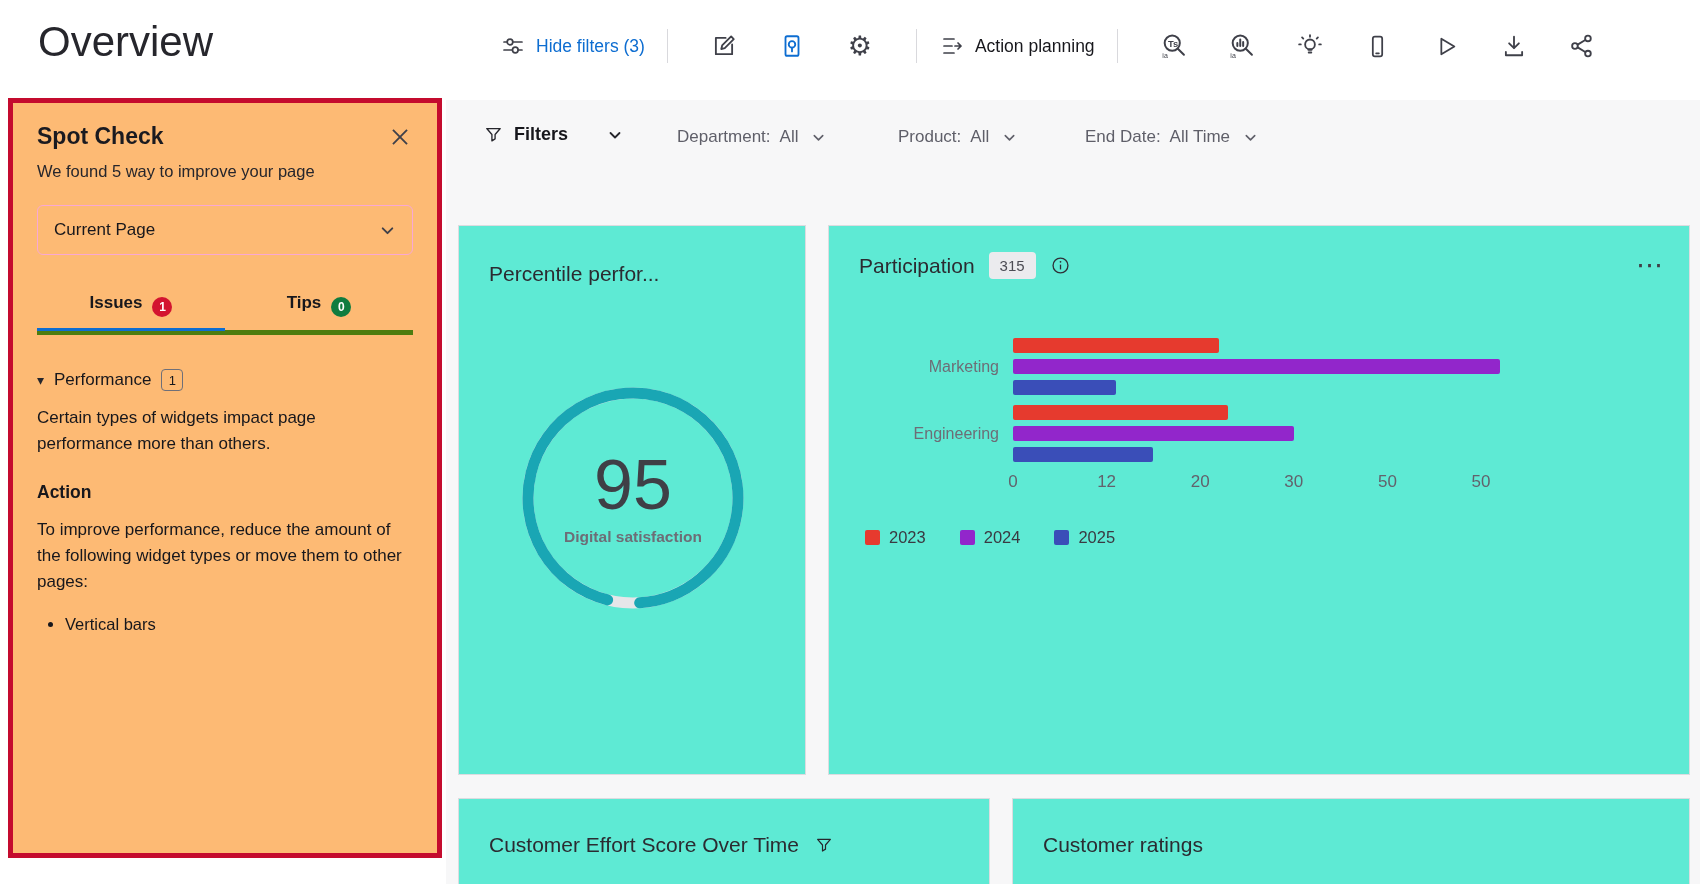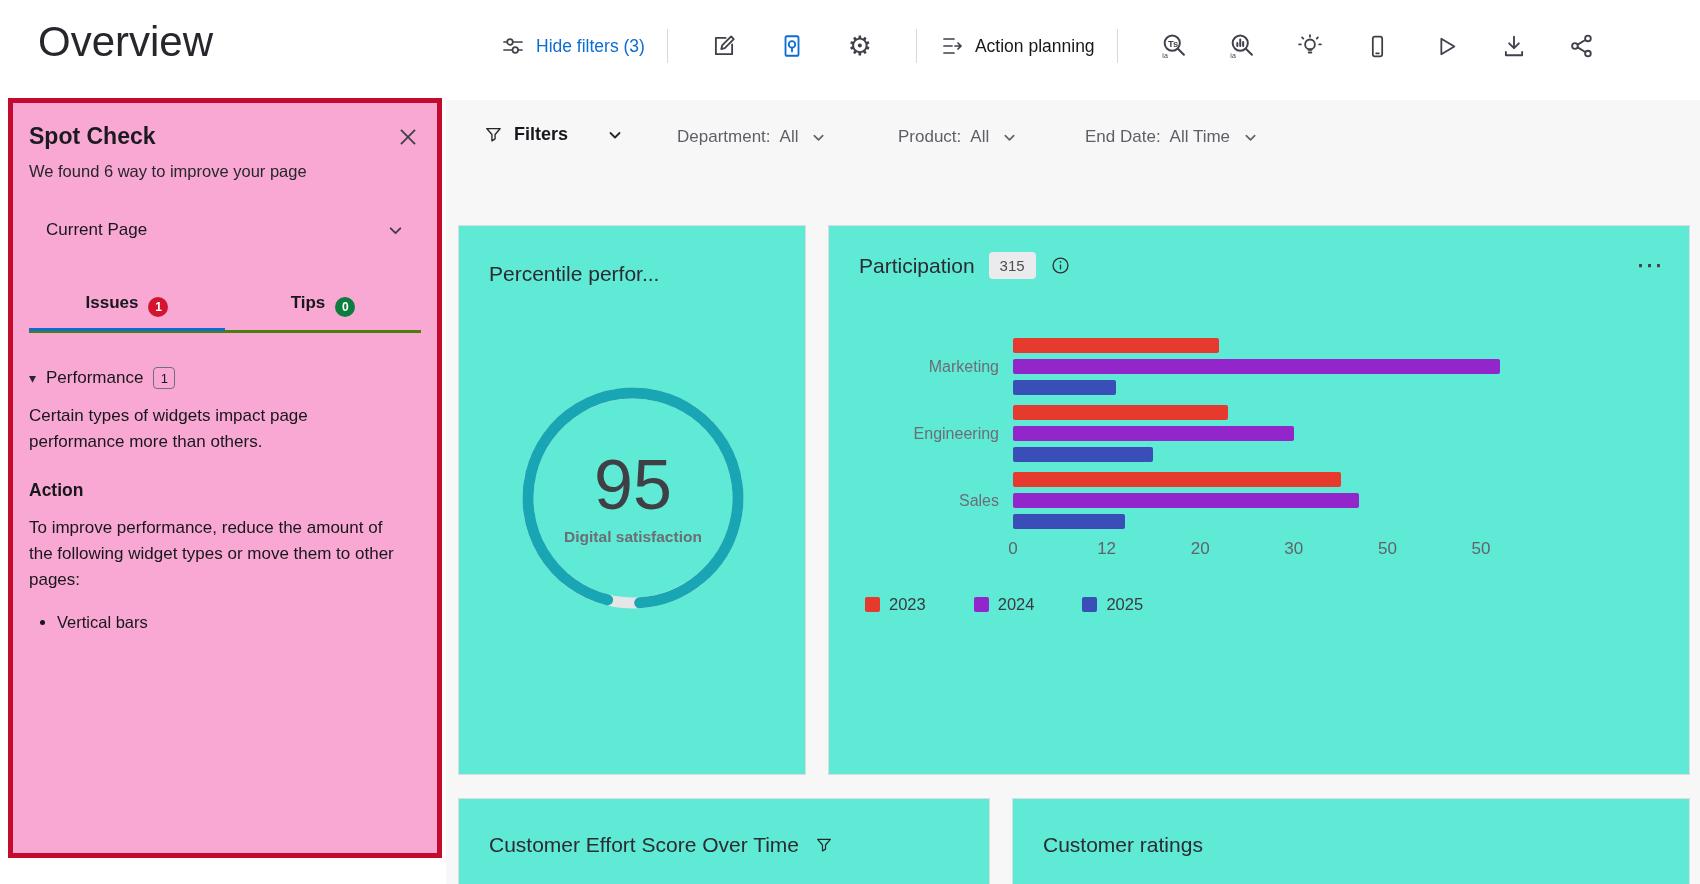--- a/index.html
+++ b/index.html
@@ -20,28 +20,28 @@
   .tb-icon { width:32px; height:32px; display:flex; align-items:center; justify-content:center; margin:0 18px; }
   .tb-icon svg, .tb-text svg { stroke:#3f4049; fill:none; stroke-width:1.7; stroke-linecap:round; stroke-linejoin:round; }
   .tb-icon.active svg { stroke:#0d6dd1; }
   .gear-glyph { font-size:27px; line-height:1; color:#3f4049; }
 
   
   .canvas { position:absolute; left:446px; top:100px; right:0; bottom:0; background:#f7f7f8; }
 
   
   .spot-check { position:absolute; left:8px; top:98px; width:434px; height:760px;
-    background:#f9a8d4; border:5px solid #c40b2e; padding:20px 16px; z-index:5; }
+    background:#fdba74; border:5px solid #c40b2e; padding:20px 24px; z-index:5; }
   .sc-header { display:flex; align-items:center; justify-content:space-between; }
   .sc-title { font-size:23px; font-weight:700; color:#1a1a20; }
   .sc-close svg { stroke:#3f4049; stroke-width:1.7; fill:none; }
   .sc-sub { margin-top:12px; font-size:16.5px; color:#26262c; }
   .sc-select { margin-top:24px; height:50px; width:100%; border:1px solid #f9a8d4; border-radius:6px;
     display:flex; align-items:center; justify-content:space-between; padding:0 16px; font-size:17px; }
-  .sc-tabs { margin-top:26px; display:flex; border-bottom:3px solid #4d7c0f; }
+  .sc-tabs { margin-top:26px; display:flex; border-bottom:5px solid #4d7c0f; }
   .sc-tab { width:50%; text-align:center; padding:12px 0 16px; font-size:17px; font-weight:700; position:relative; }
   .sc-tab.active::after { content:''; position:absolute; left:0; right:0; bottom:-1px; height:3px; background:#0d6dd1; }
   .badge { display:inline-flex; width:20px; height:20px; border-radius:50%; align-items:center; justify-content:center;
     color:#fff; font-size:12px; font-weight:700; margin-left:10px; transform:translateY(3px); }
   .badge.red { background:#d31430; } .badge.green { background:#0f7c3f; }
   .sc-section-head { margin-top:34px; display:flex; align-items:center; gap:10px; font-size:17px; }
   .caret { font-size:14px; color:#26262c; }
   .count-box { width:22px; height:22px; border:1px solid #6f6f78; border-radius:4px; display:flex;
     align-items:center; justify-content:center; font-size:13px; }
   .sc-issue-title { margin-top:26px; font-size:17.5px; font-weight:700; width:280px; line-height:1.45; }
@@ -82,21 +82,21 @@
   .pc-head .info svg { stroke:#2f2f36; fill:none; stroke-width:1.5; }
   .menu-dots { margin-left:auto; font-size:27px; color:#3f3f46; letter-spacing:2px; line-height:1; }
 
   .chart { position:absolute; left:30px; top:112px; right:24px; }
   .chart-row { display:flex; align-items:center; margin-bottom:10px; }
   .row-label { flex:0 0 154px; text-align:right; padding-right:14px; font-size:16px; color:#6d6d76; }
   .row-bars { display:flex; flex-direction:column; gap:6px; }
   .bar { height:15px; border-radius:2px; }
   .axis { position:relative; margin-left:154px; margin-top:10px; height:24px; }
   .tick { position:absolute; top:0; transform:translateX(-50%); font-size:17px; color:#62626c; }
-  .legend { display:flex; gap:48px; align-items:center; margin-top:32px; margin-left:6px; }
+  .legend { display:flex; gap:34px; align-items:center; margin-top:32px; margin-left:6px; }
   .legend-item { display:flex; align-items:center; gap:9px; font-size:16.5px; color:#3a3a42; }
   .swatch { width:15px; height:15px; border-radius:2px; display:inline-block; }
 </style>
 </head>
 <body>
 
 <h1 class="page-title">Overview</h1>
 
 <div class="toolbar">
   <button class="tb-text blue">
@@ -223,21 +223,21 @@
 
 <aside class="spot-check">
   <div class="sc-header">
     <h2 class="sc-title">Spot Check</h2>
     <button class="sc-close">
       <svg width="26" height="26" viewBox="0 0 24 24">
         <path d="M5.5 5.5l13 13M18.5 5.5l-13 13"></path>
       </svg>
     </button>
   </div>
-  <p class="sc-sub">We found 6 way to improve your page</p>
+  <p class="sc-sub">We found 5 way to improve your page</p>
 
   <div class="sc-select">
     <span>Current Page</span>
     <svg width="17" height="17" viewBox="0 0 16 16">
       <path d="M3.5 6l4.5 4.5L12.5 6" stroke="#3f4049" fill="none" stroke-width="1.8" stroke-linecap="round" stroke-linejoin="round"></path>
     </svg>
   </div>
 
   <div class="sc-tabs">
     <div class="sc-tab active">
@@ -298,28 +298,20 @@
             <div class="bar" style="width: 487px; background: rgb(146, 38, 203);"></div>
             <div class="bar" style="width: 103px; background: rgb(58, 78, 184);"></div>
           </div>
         </div>
         <div class="chart-row">
           <div class="row-label">Engineering</div>
           <div class="row-bars">
             <div class="bar" style="width: 215px; background: rgb(230, 58, 46);"></div>
             <div class="bar" style="width: 281px; background: rgb(146, 38, 203);"></div>
             <div class="bar" style="width: 140px; background: rgb(58, 78, 184);"></div>
-          </div>
-        </div>
-        <div class="chart-row">
-          <div class="row-label">Sales</div>
-          <div class="row-bars">
-            <div class="bar" style="width: 328px; background: rgb(230, 58, 46);"></div>
-            <div class="bar" style="width: 346px; background: rgb(146, 38, 203);"></div>
-            <div class="bar" style="width: 112px; background: rgb(58, 78, 184);"></div>
           </div>
         </div>
       </div>
     <div class="axis">
         <span class="tick" style="left: 0px;">0</span>
         <span class="tick" style="left: 93.6px;">12</span>
         <span class="tick" style="left: 187.2px;">20</span>
         <span class="tick" style="left: 280.8px;">30</span>
         <span class="tick" style="left: 374.4px;">50</span>
         <span class="tick" style="left: 468px;">50</span>

